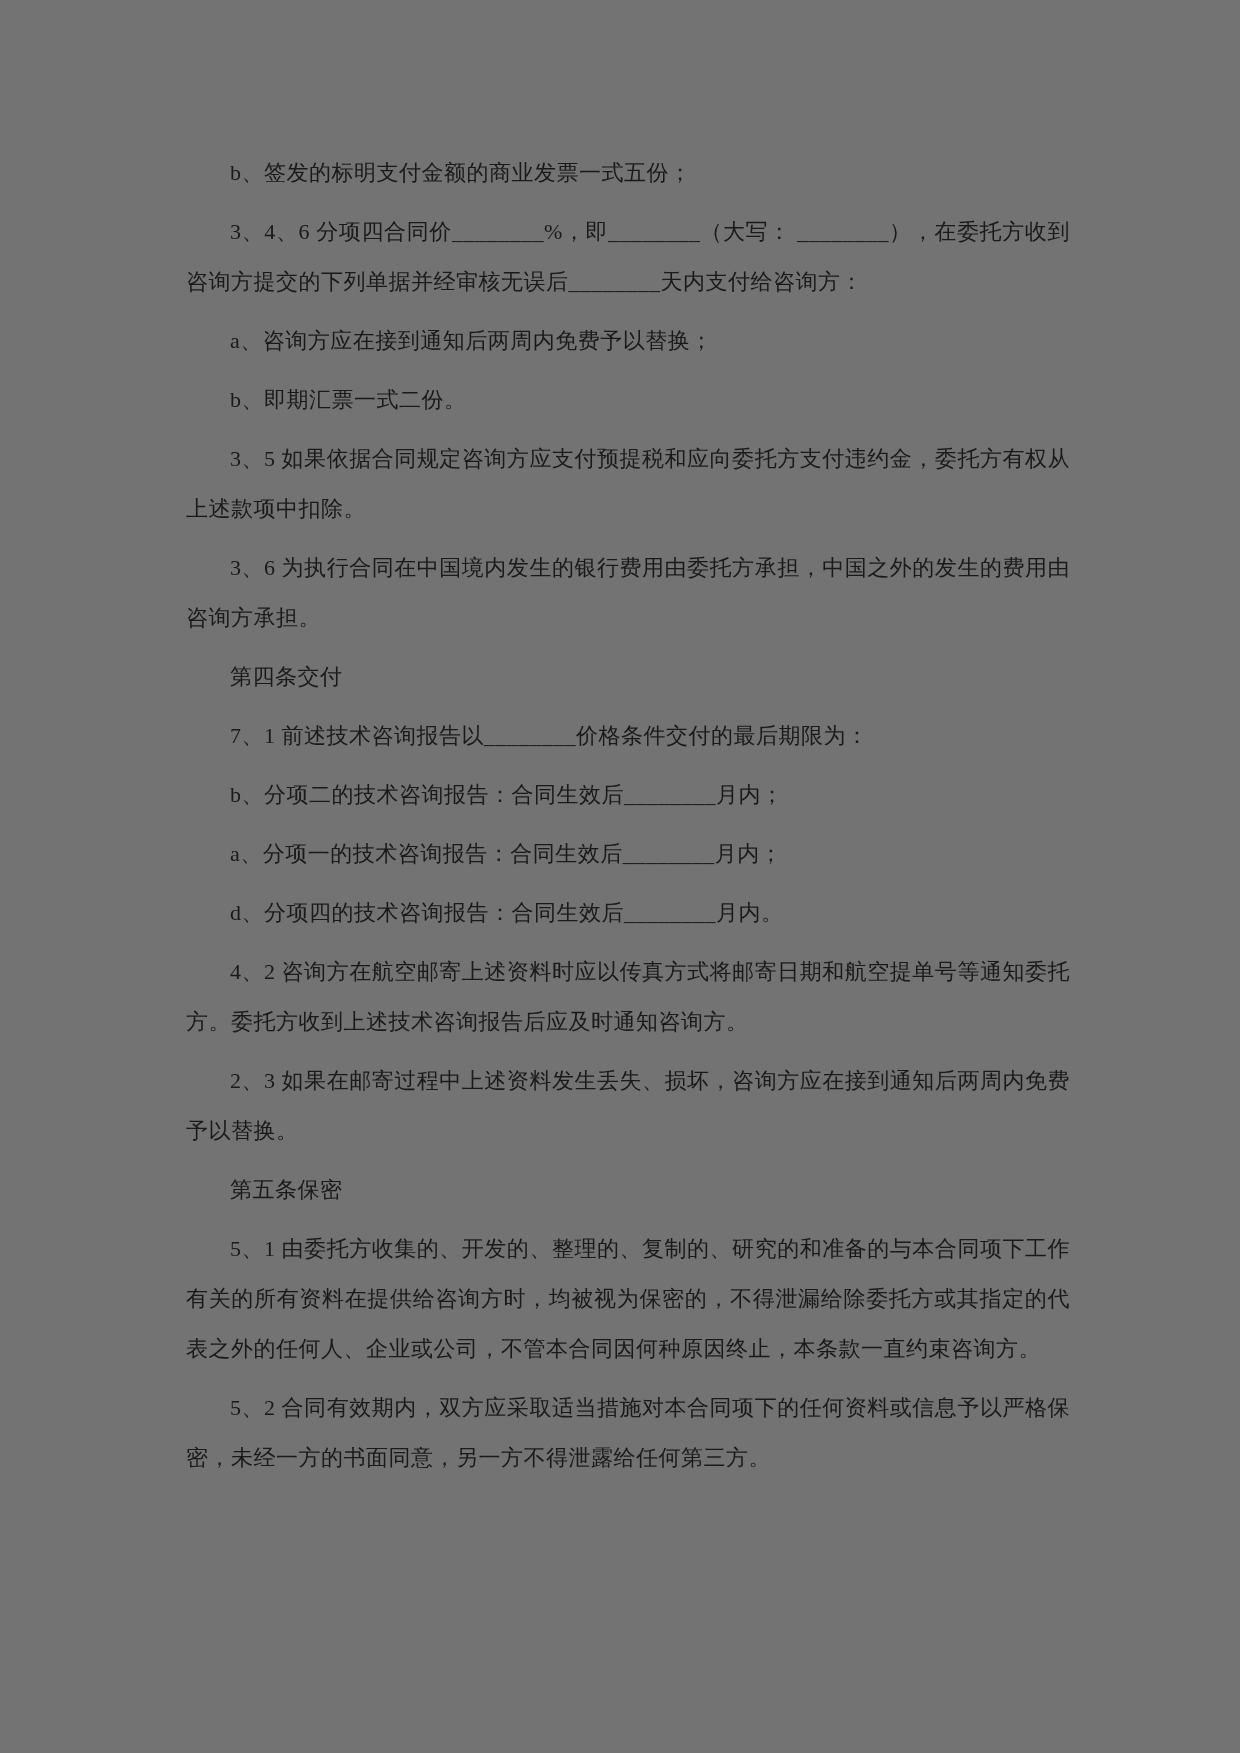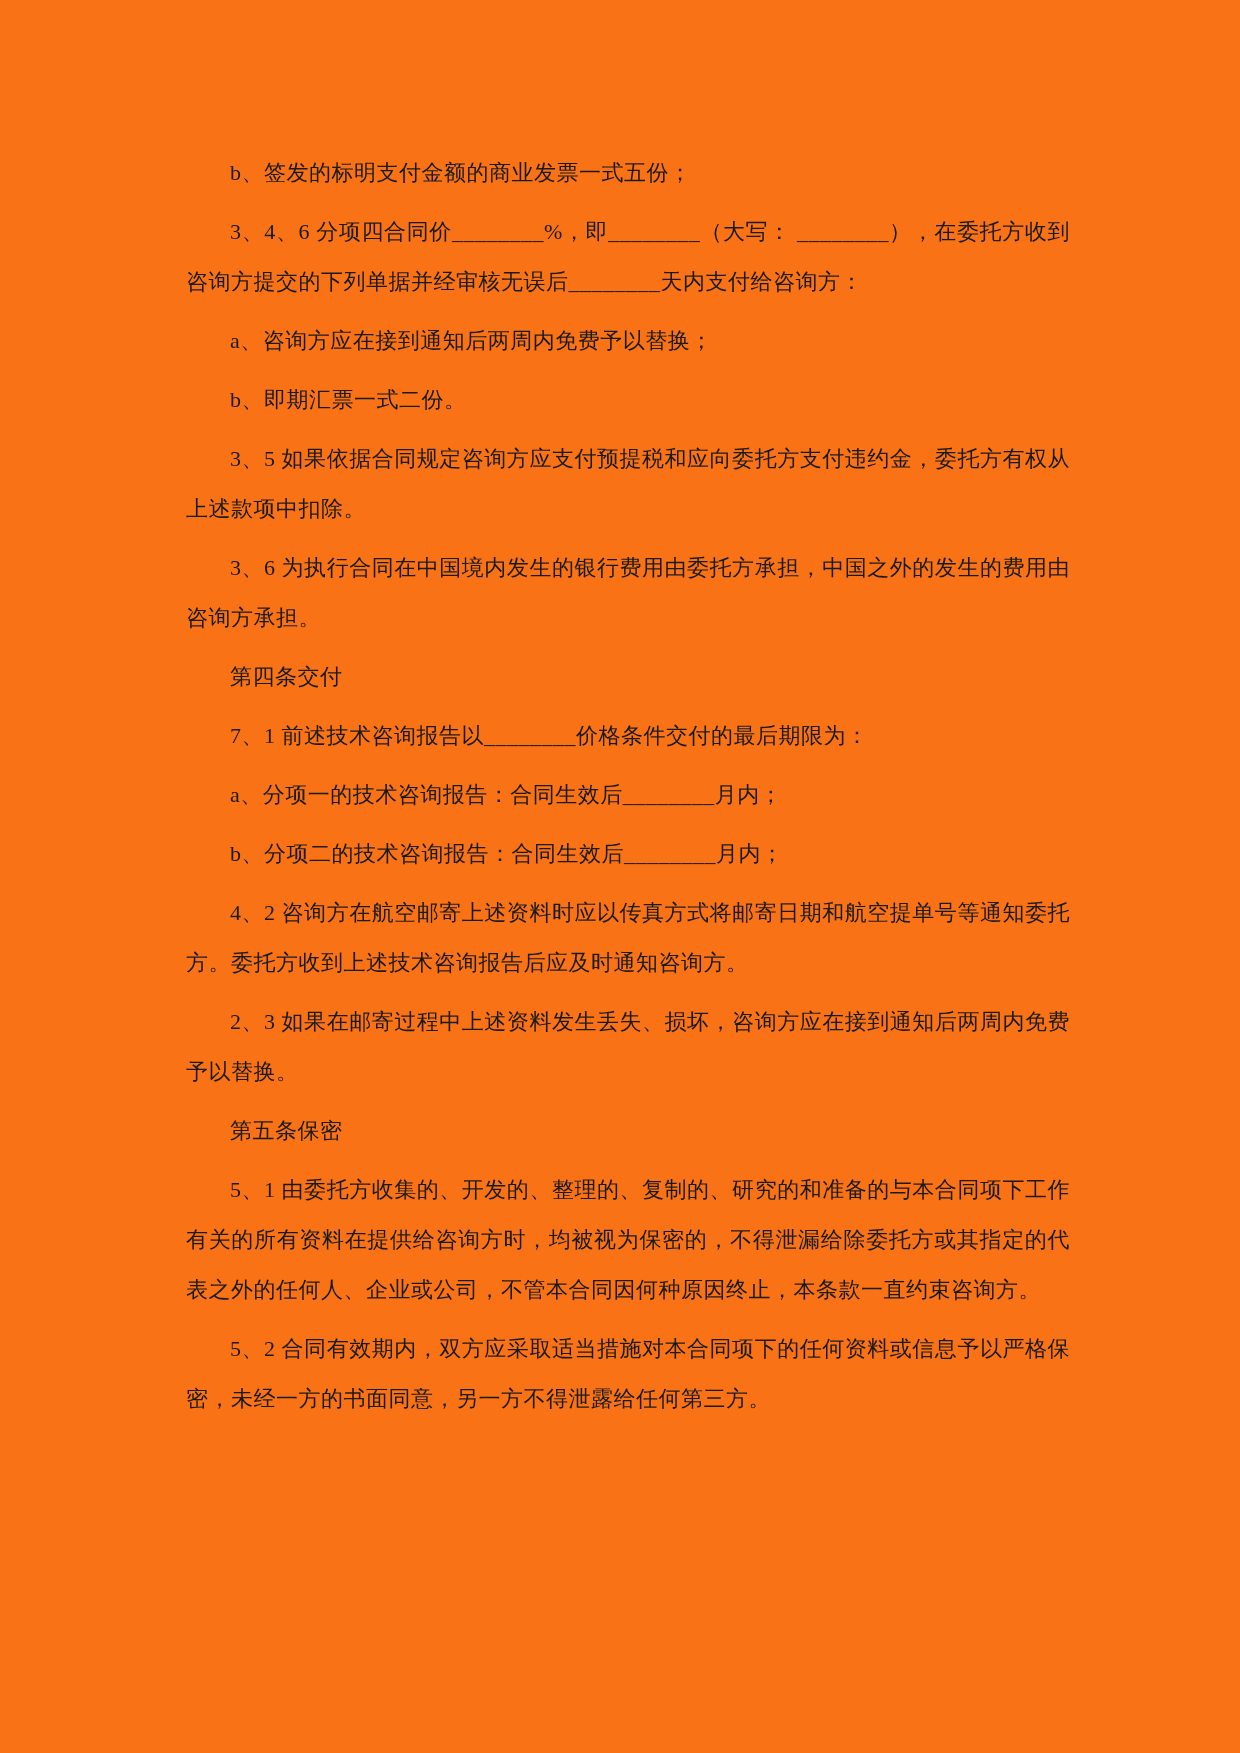--- a/index.html
+++ b/index.html
@@ -27,31 +27,32 @@
     line-height: 50px;
     text-align: justify;
     text-indent: 2em;
     letter-spacing: 0.5px;
     word-break: break-all;
   }
 </style>
 </head>
 <body>
 
-<div class="page" style="background: #f97316; color: rgb(26, 26, 26);">
+<div class="page" style="background: #737373; color: rgb(26, 26, 26);">
   <div class="doc-body" id="doc-body">
       <p class="para">b、签发的标明支付金额的商业发票一式五份；</p>
       <p class="para">3、4、6 分项四合同价________%，即________（大写： ________），在委托方收到咨询方提交的下列单据并经审核无误后________天内支付给咨询方：</p>
       <p class="para">a、咨询方应在接到通知后两周内免费予以替换；</p>
       <p class="para">b、即期汇票一式二份。</p>
       <p class="para">3、5 如果依据合同规定咨询方应支付预提税和应向委托方支付违约金，委托方有权从上述款项中扣除。</p>
       <p class="para">3、6 为执行合同在中国境内发生的银行费用由委托方承担，中国之外的发生的费用由咨询方承担。</p>
       <p class="para">第四条交付</p>
       <p class="para">7、1 前述技术咨询报告以________价格条件交付的最后期限为：</p>
+      <p class="para">b、分项二的技术咨询报告：合同生效后________月内；</p>
       <p class="para">a、分项一的技术咨询报告：合同生效后________月内；</p>
-      <p class="para">b、分项二的技术咨询报告：合同生效后________月内；</p>
+      <p class="para">d、分项四的技术咨询报告：合同生效后________月内。</p>
       <p class="para">4、2 咨询方在航空邮寄上述资料时应以传真方式将邮寄日期和航空提单号等通知委托方。委托方收到上述技术咨询报告后应及时通知咨询方。</p>
       <p class="para">2、3 如果在邮寄过程中上述资料发生丢失、损坏，咨询方应在接到通知后两周内免费予以替换。</p>
       <p class="para">第五条保密</p>
       <p class="para">5、1 由委托方收集的、开发的、整理的、复制的、研究的和准备的与本合同项下工作有关的所有资料在提供给咨询方时，均被视为保密的，不得泄漏给除委托方或其指定的代表之外的任何人、企业或公司，不管本合同因何种原因终止，本条款一直约束咨询方。</p>
       <p class="para">5、2 合同有效期内，双方应采取适当措施对本合同项下的任何资料或信息予以严格保密，未经一方的书面同意，另一方不得泄露给任何第三方。</p>
     </div>
 </div>
 
 </body></html>

